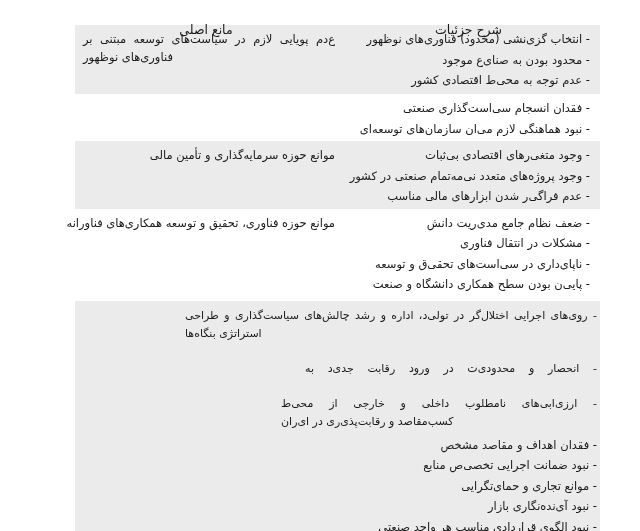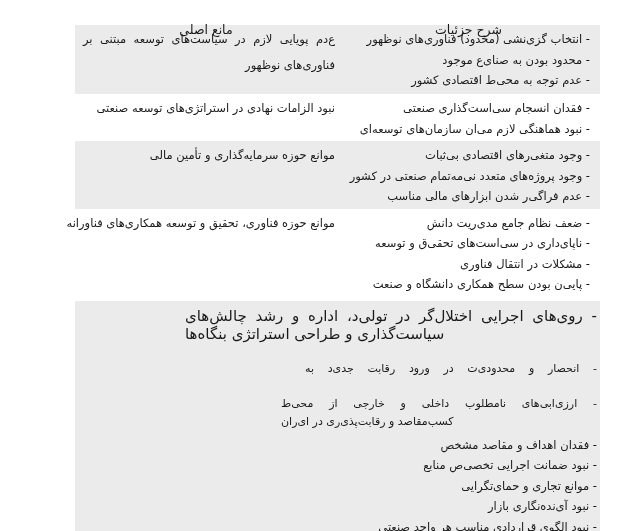--- a/index.html
+++ b/index.html
@@ -27,28 +27,28 @@
   .r2 { min-height:46px; }
   .r3 { min-height:60px; }
   .r4 { min-height:92px; }
   .dline {
     font-size:11.5px; line-height:20.5px;
     text-align:right; white-space:nowrap;
   }
   .oline { font-size:11.5px; line-height:18px; text-align:right; }
   .oline-nowrap { white-space:nowrap; }
   .o-just { text-align:justify; text-align-last:justify; }
-  .o-cent { text-align:right;margin-top:8px; }
+  .o-cent { text-align:left; }
   .row5 {
     display:block; background:#ebebeb;
     padding:6px 3px 8px 0; min-height:215px;
   }
   .item { margin-bottom:4px;margin-top:17px; }
   .para {
-    width:412px; font-size:15px; line-height:18px;
+    width:412px; font-size:11px; line-height:18px;
     text-align:justify; text-align-last:left; margin-bottom:4px;
   }
   .item-w2 { width:292px; }
   .item-w3 { width:316px; }
   .l1 {
     font-size:11px; line-height:18px;
     text-align:justify; text-align-last:justify;
   }
   .l2 { font-size:11px; line-height:18px; text-align:left; }
   .single {
@@ -76,41 +76,38 @@
       <div class="oline o-just">ع‌دم پویایی لازم در سیاست‌های توسعه مبتنی بر</div>
       <div class="oline o-cent">فناوری‌های نوظهور</div>
     </div>
   </div>
 
   <div class="row r2">
     <div class="cell-d">
       <div class="dline">- فقدان انسجام سی‌است‌گذاری صنعتی</div>
       <div class="dline">- نبود هماهنگی لازم می‌ان سازمان‌های توسعه‌ای</div>
     </div>
-    <div class="cell-o">
-      <div class="oline oline-nowrap">نبود الزامات نهادی در استراتژی‌های توسعه صنعتی</div>
-    </div>
   </div>
 
   <div class="row shaded r3">
     <div class="cell-d">
       <div class="dline">- وجود متغی‌رهای اقتصادی بی‌ثبات</div>
       <div class="dline">- وجود پروژه‌های متعدد نی‌مه‌تمام صنعتی در کشور</div>
       <div class="dline">- عدم فراگی‌ر شدن ابزارهای مالی مناسب</div>
     </div>
     <div class="cell-o">
       <div class="oline oline-nowrap">موانع حوزه سرمایه‌گذاری و تأمین مالی</div>
     </div>
   </div>
 
   <div class="row r4">
     <div class="cell-d">
       <div class="dline">- ضعف نظام جامع مدی‌ریت دانش</div>
+      <div class="dline">- مشکلات در انتقال فناوری</div>
       <div class="dline">- ناپای‌داری در سی‌است‌های تحقی‌ق و توسعه</div>
-      <div class="dline">- مشکلات در انتقال فناوری</div>
       <div class="dline">- پایی‌ن بودن سطح همکاری دانشگاه و صنعت</div>
     </div>
     <div class="cell-o">
       <div class="oline oline-nowrap">موانع حوزه فناوری، تحقیق و توسعه همکاری‌های فناورانه</div>
     </div>
   </div>
 
   <div class="row5">
     <div class="para">- روی‌های اجرایی اختلال‌گر در تولی‌د، اداره و رشد چالش‌های سیاست‌گذاری و طراحی استراتژی بنگاه‌ها</div>
 

